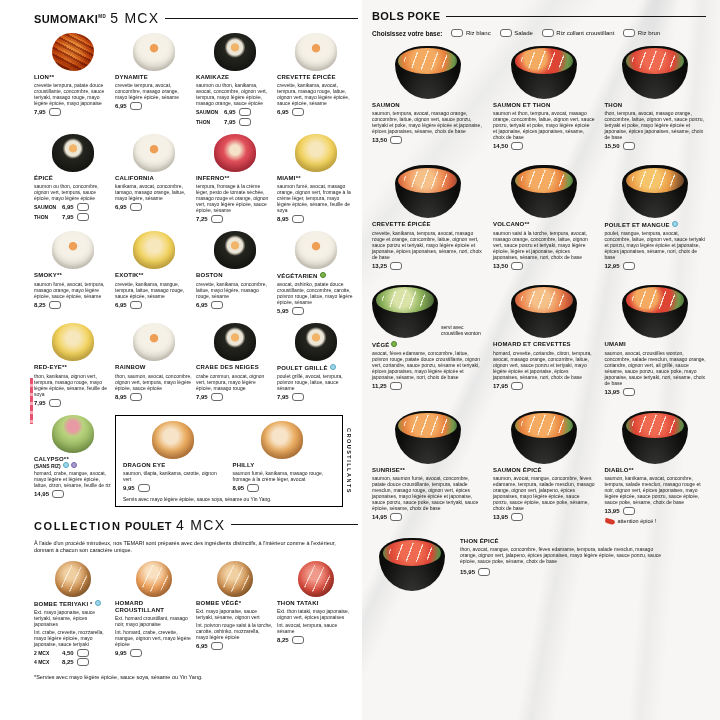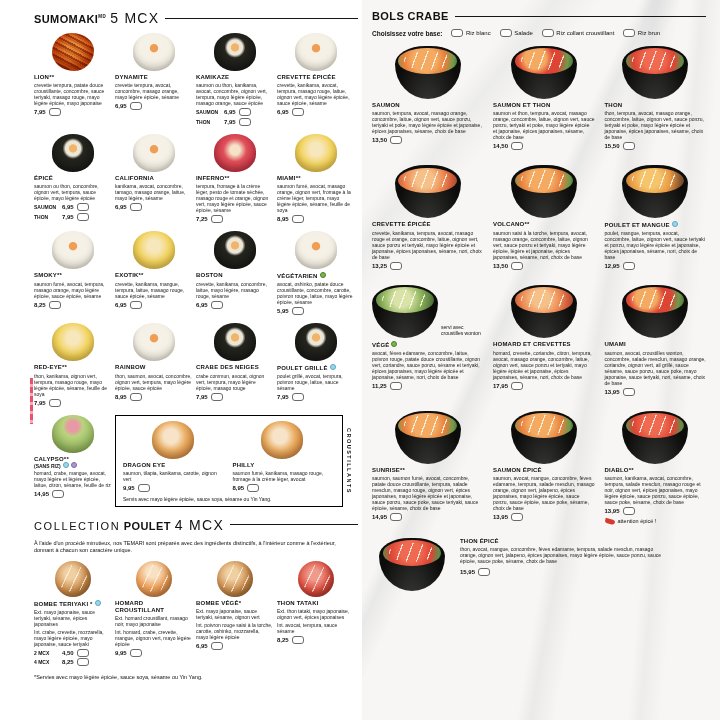--- a/index.html
+++ b/index.html
@@ -14,21 +14,21 @@
       linear-gradient(128deg,transparent 18%,rgba(188,190,196,.18) 21%,transparent 26%),
       linear-gradient(95deg,transparent 78%,rgba(176,178,184,.14) 81%,transparent 86%),
       #f7f6f4;}
   .bleed{position:absolute;left:30px;top:378px;width:3px;height:46px;
     background:repeating-linear-gradient(#e8526e 0 6px,#f7aab9 6px 9px);}
   
   .sec-head{display:flex;align-items:center;gap:6px;margin:0 0 7px;}
   .sec-title{margin:0;font-size:11px;font-weight:bold;letter-spacing:.4px;white-space:nowrap;}
   .sec-title .sup{font-size:4.5px;vertical-align:super;}
   .sec-title .count{font-size:14px;font-weight:400;letter-spacing:1.3px;margin-left:4px;}
-  .sec-title .light{font-weight:400;letter-spacing:1.6px;}
+  .sec-title .light{font-weight:700;letter-spacing:1.6px;}
   .rule{flex:1;height:0;border-top:1.6px solid #161616;}
   
   .sumo-grid,.temari-grid{display:grid;grid-template-columns:repeat(4,77px);column-gap:4px;row-gap:8px;}
   .poke-grid{display:grid;grid-template-columns:repeat(3,1fr);column-gap:10px;row-gap:15px;}
   
   .item{font-size:5px;}
   .item-name{font-size:6px;font-weight:bold;letter-spacing:.2px;line-height:1.15;}
   .item-sub{font-size:5px;font-weight:bold;}
   .item-desc{font-size:5px;line-height:1.2;margin:1.5px 0 2px;color:#1b1b1b;}
   .price-row{display:flex;align-items:center;gap:3px;font-size:6px;font-weight:bold;margin-top:1.5px;}
@@ -341,21 +341,21 @@
               <span class="checkbox"></span>
             </div>
           </div>
         </div>
       <p class="footnote">*Servies avec mayo légère épicée, sauce soya, sésame ou Yin Yang.</p>
     </div>
   </div>
 
   <div class="right-page">
     <div class="sec-head">
-      <h2 class="sec-title"><span>BOLS CRABE</span></h2>
+      <h2 class="sec-title"><span>BOLS POKE</span></h2>
       <span class="rule"></span>
     </div>
     <div class="bases">
       <span class="base-label">Choisissez votre base:</span>
       <span id="bases-list" class="bases" style="margin:0;">
           <span class="base-opt">
             <span class="checkbox"></span>
             <span>Riz blanc</span>
           </span>
           <span class="base-opt">

